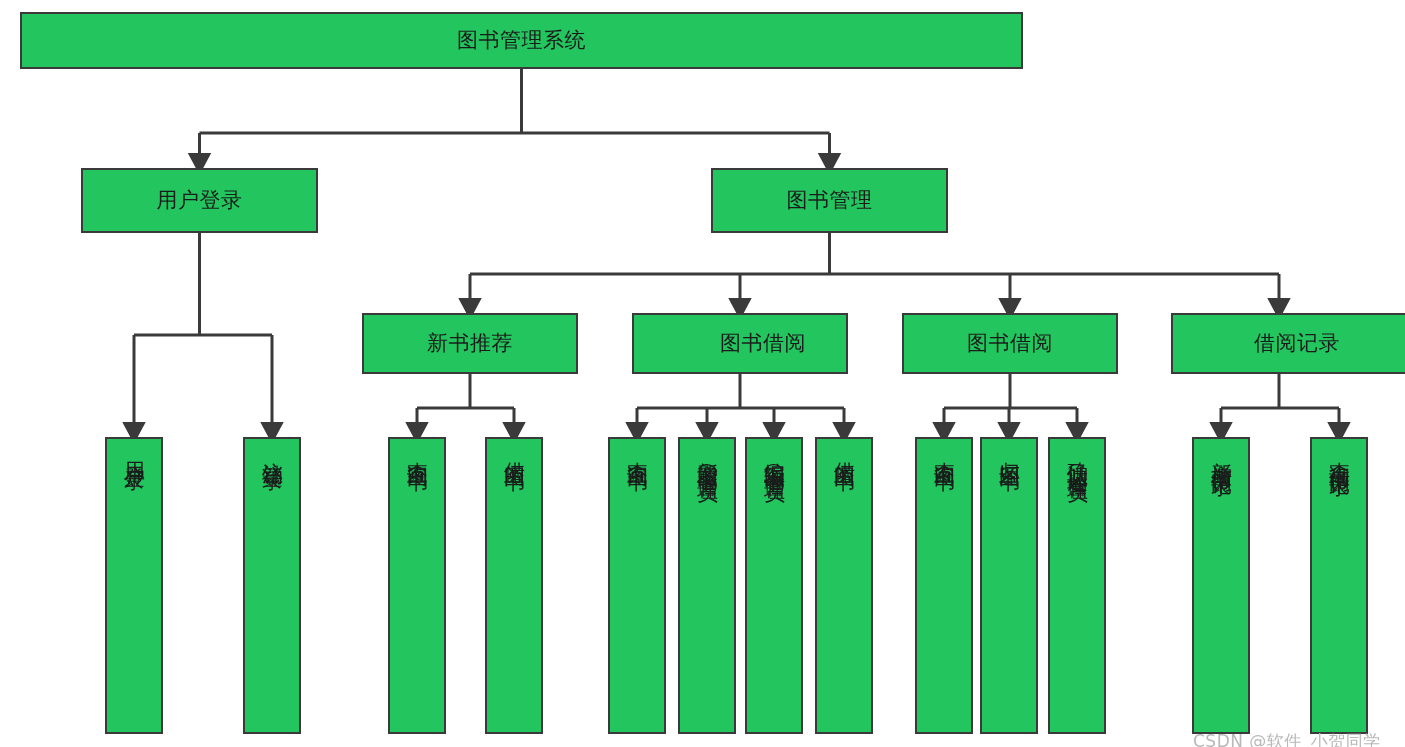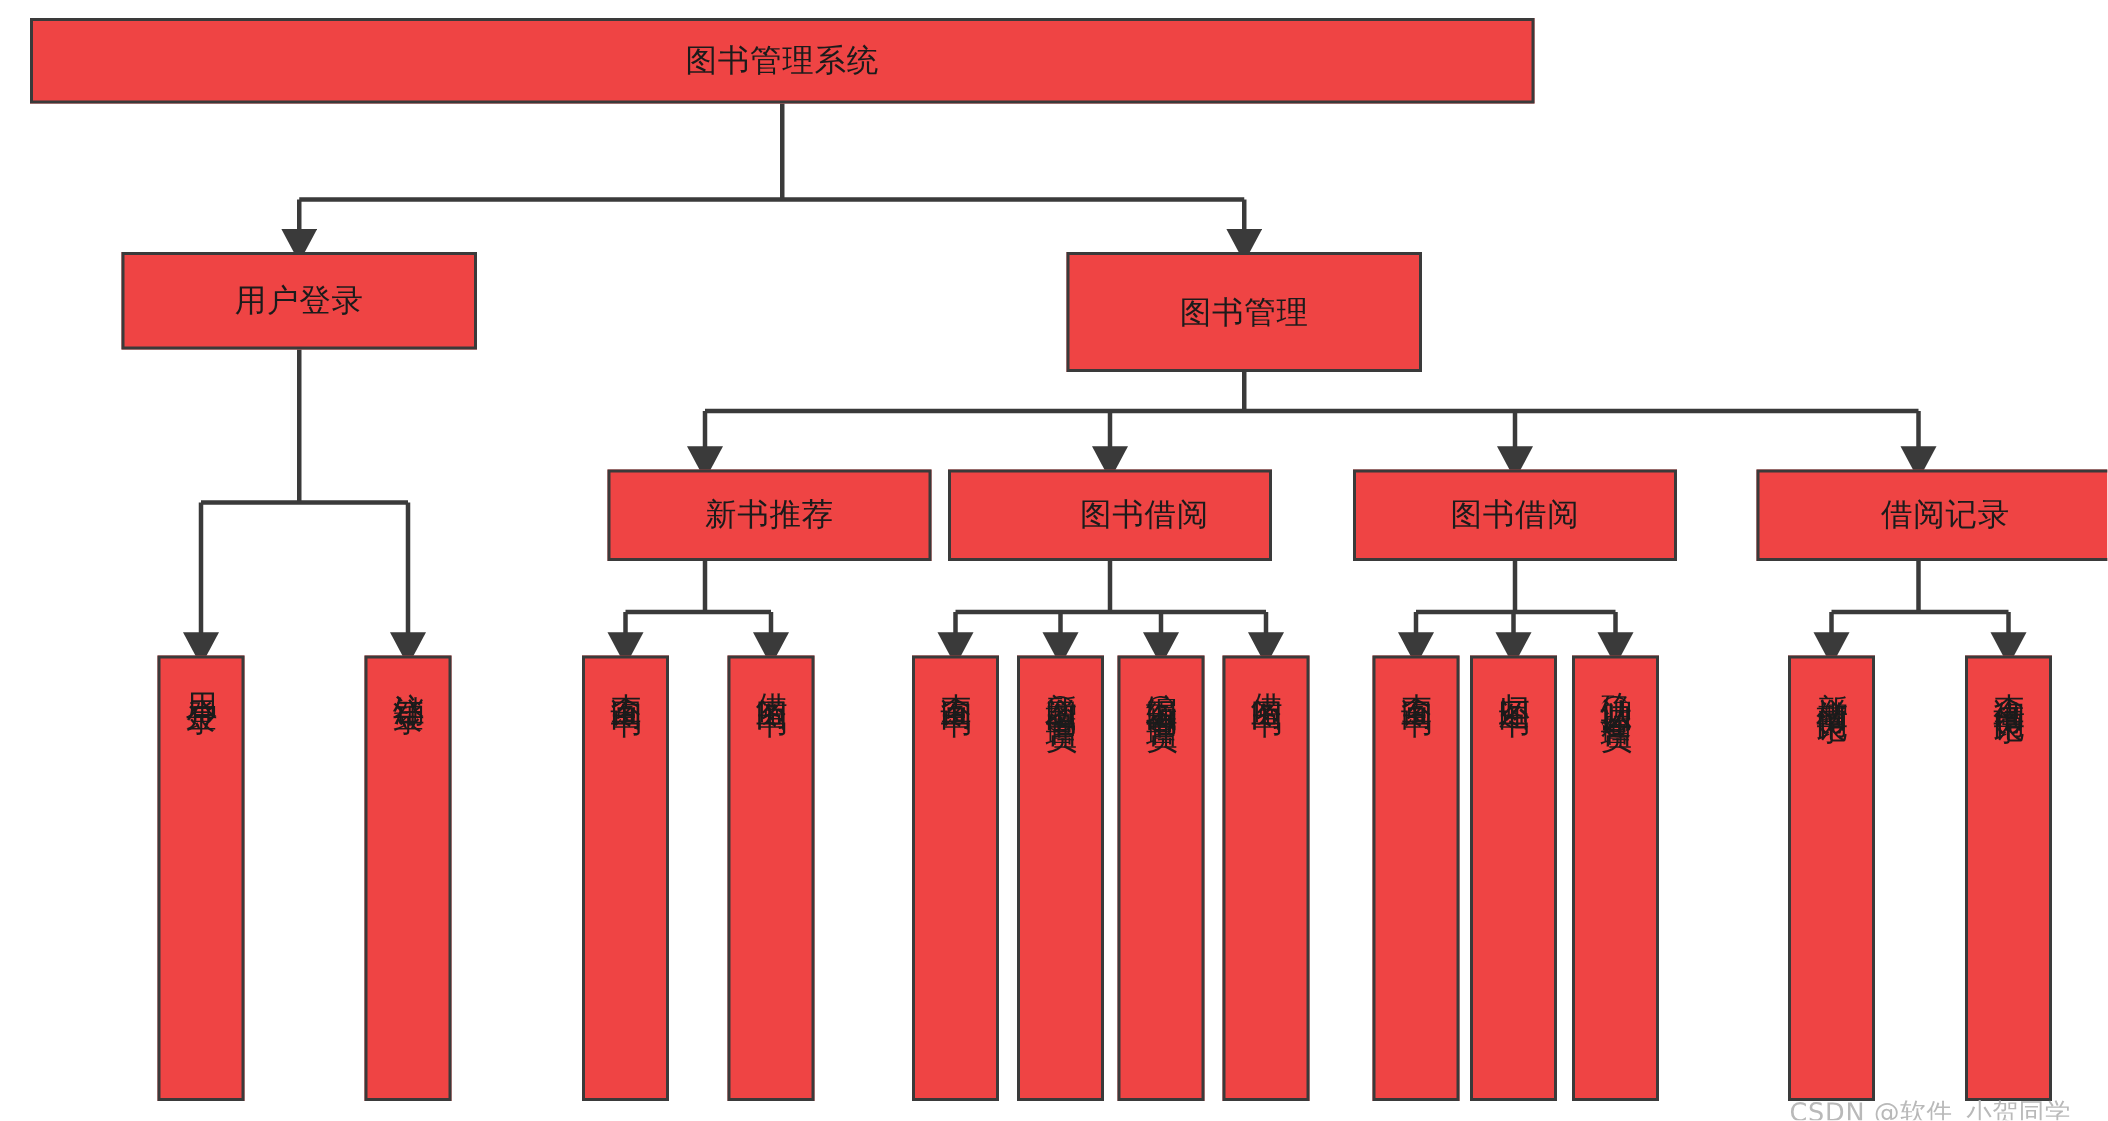--- a/index.html
+++ b/index.html
@@ -22,21 +22,21 @@
     position: absolute;
     left: 0;
     top: 0;
     width: 1405px;
     height: 747px;
     pointer-events: none;
   }
   .node {
     position: absolute;
     box-sizing: border-box;
-    background: #ef4444;
+    background: #22c55e;
     border: 2px solid #3a3a3a;
     display: flex;
     align-items: center;
     justify-content: center;
     overflow: hidden;
   }
   .node-label {
     color: #1b1b1b;
     text-align: center;
     line-height: 1.08;
@@ -116,24 +116,24 @@
       </g>
   </svg>
 
   <div id="node-layer">
       <div class="node horizontal" style="left: 20px; top: 12px; width: 1003px; height: 57px;">
         <span class="node-label">图书管理系统</span>
       </div>
       <div class="node horizontal" style="left: 81px; top: 168px; width: 237px; height: 65px;">
         <span class="node-label">用户登录</span>
       </div>
-      <div class="node horizontal" style="left: 711px; top: 168px; width: 237px; height: 80px;">
+      <div class="node horizontal" style="left: 711px; top: 168px; width: 237px; height: 65px;">
         <span class="node-label">图书管理</span>
       </div>
-      <div class="node horizontal" style="left: 362px; top: 313px; width: 216px; height: 61px; margin-left: 43px;">
+      <div class="node horizontal" style="left: 362px; top: 313px; width: 216px; height: 61px;">
         <span class="node-label">新书推荐</span>
       </div>
       <div class="node horizontal" style="left: 632px; top: 313px; width: 216px; height: 61px; padding-left: 46px;">
         <span class="node-label">图书借阅</span>
       </div>
       <div class="node horizontal" style="left: 902px; top: 313px; width: 216px; height: 61px;">
         <span class="node-label">图书借阅</span>
       </div>
       <div class="node horizontal" style="left: 1171px; top: 313px; width: 252px; height: 61px;">
         <span class="node-label">借阅记录</span>

